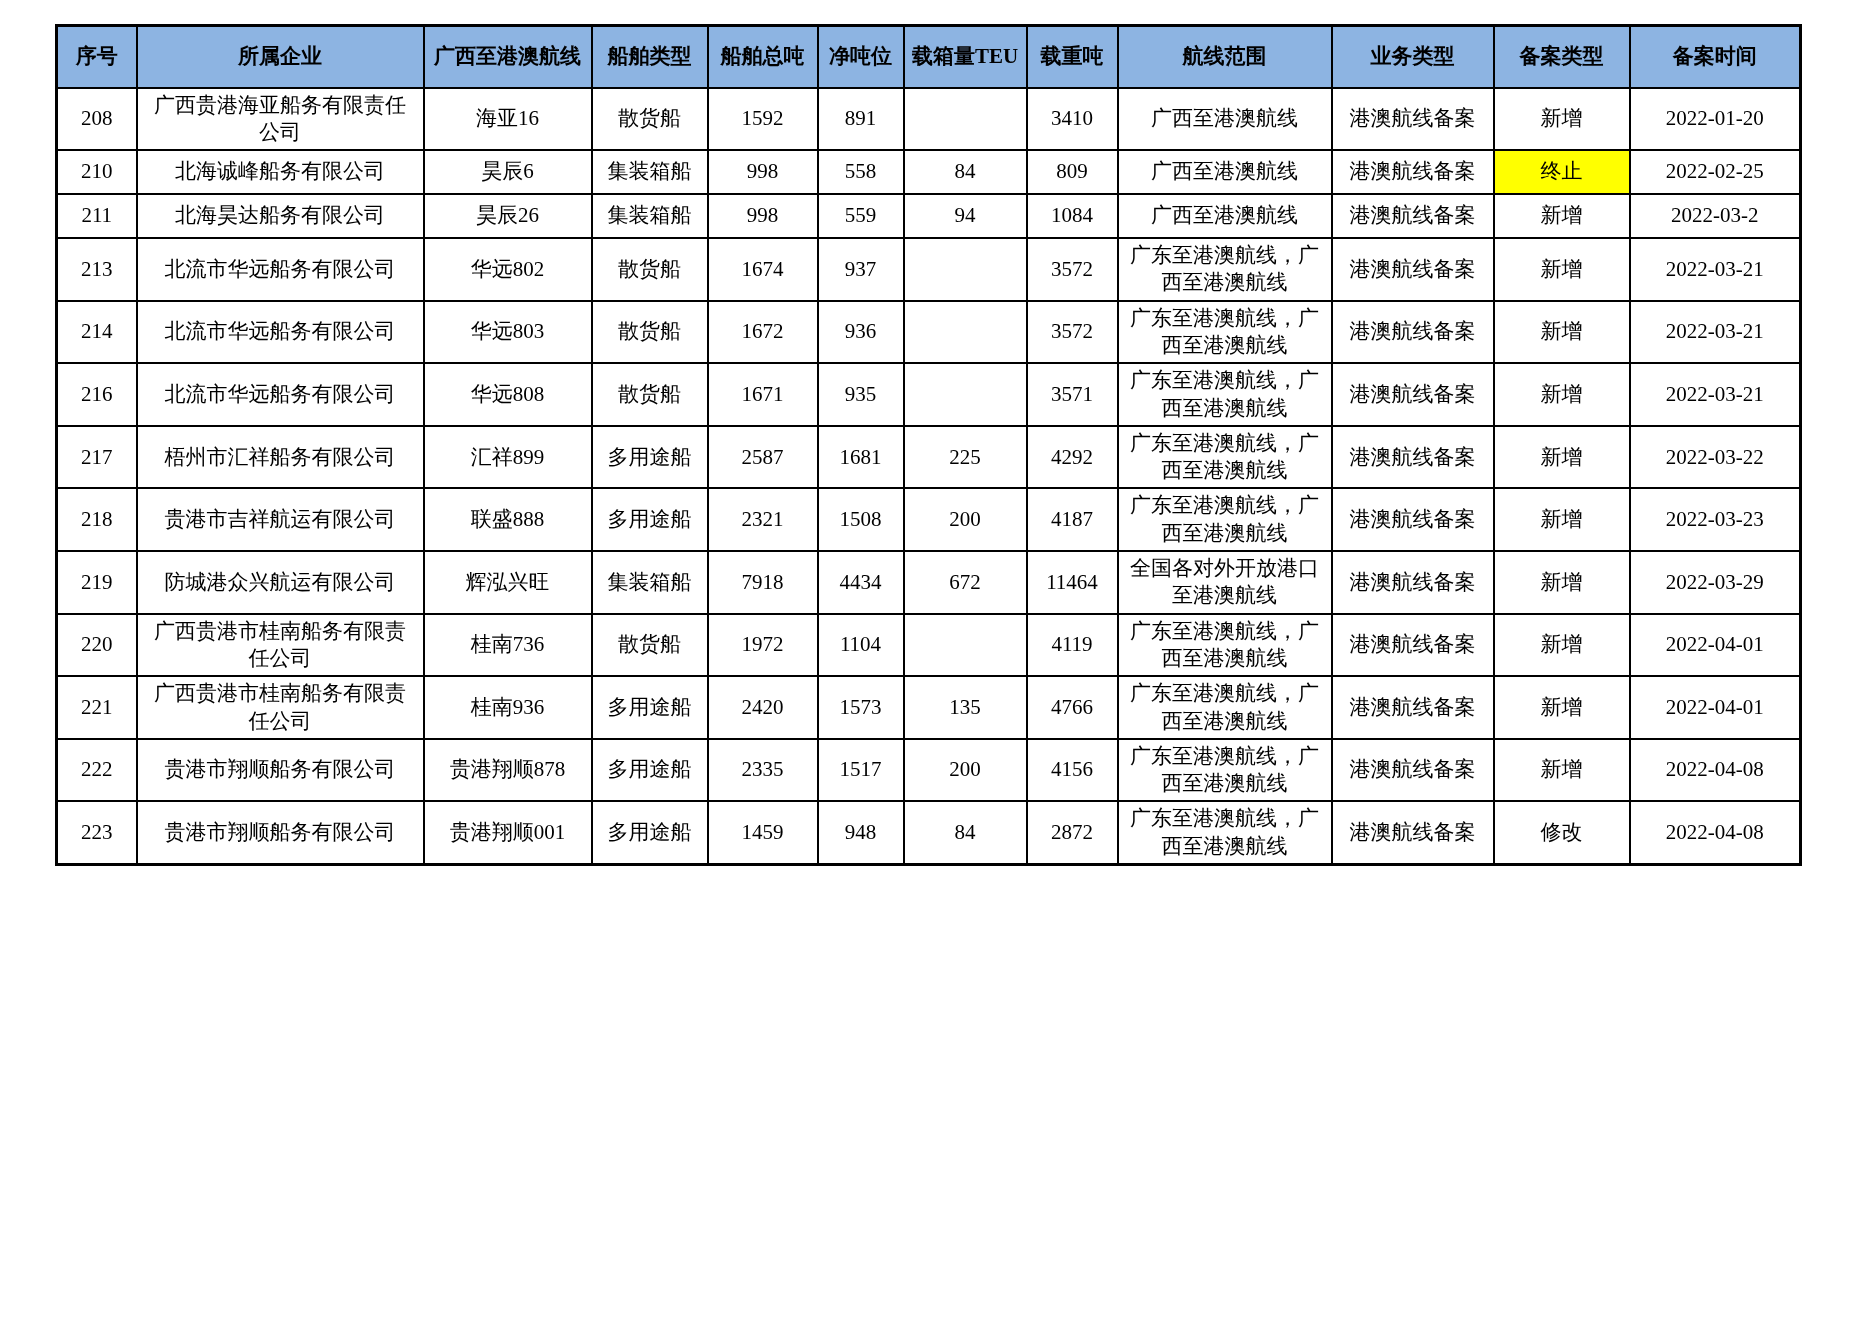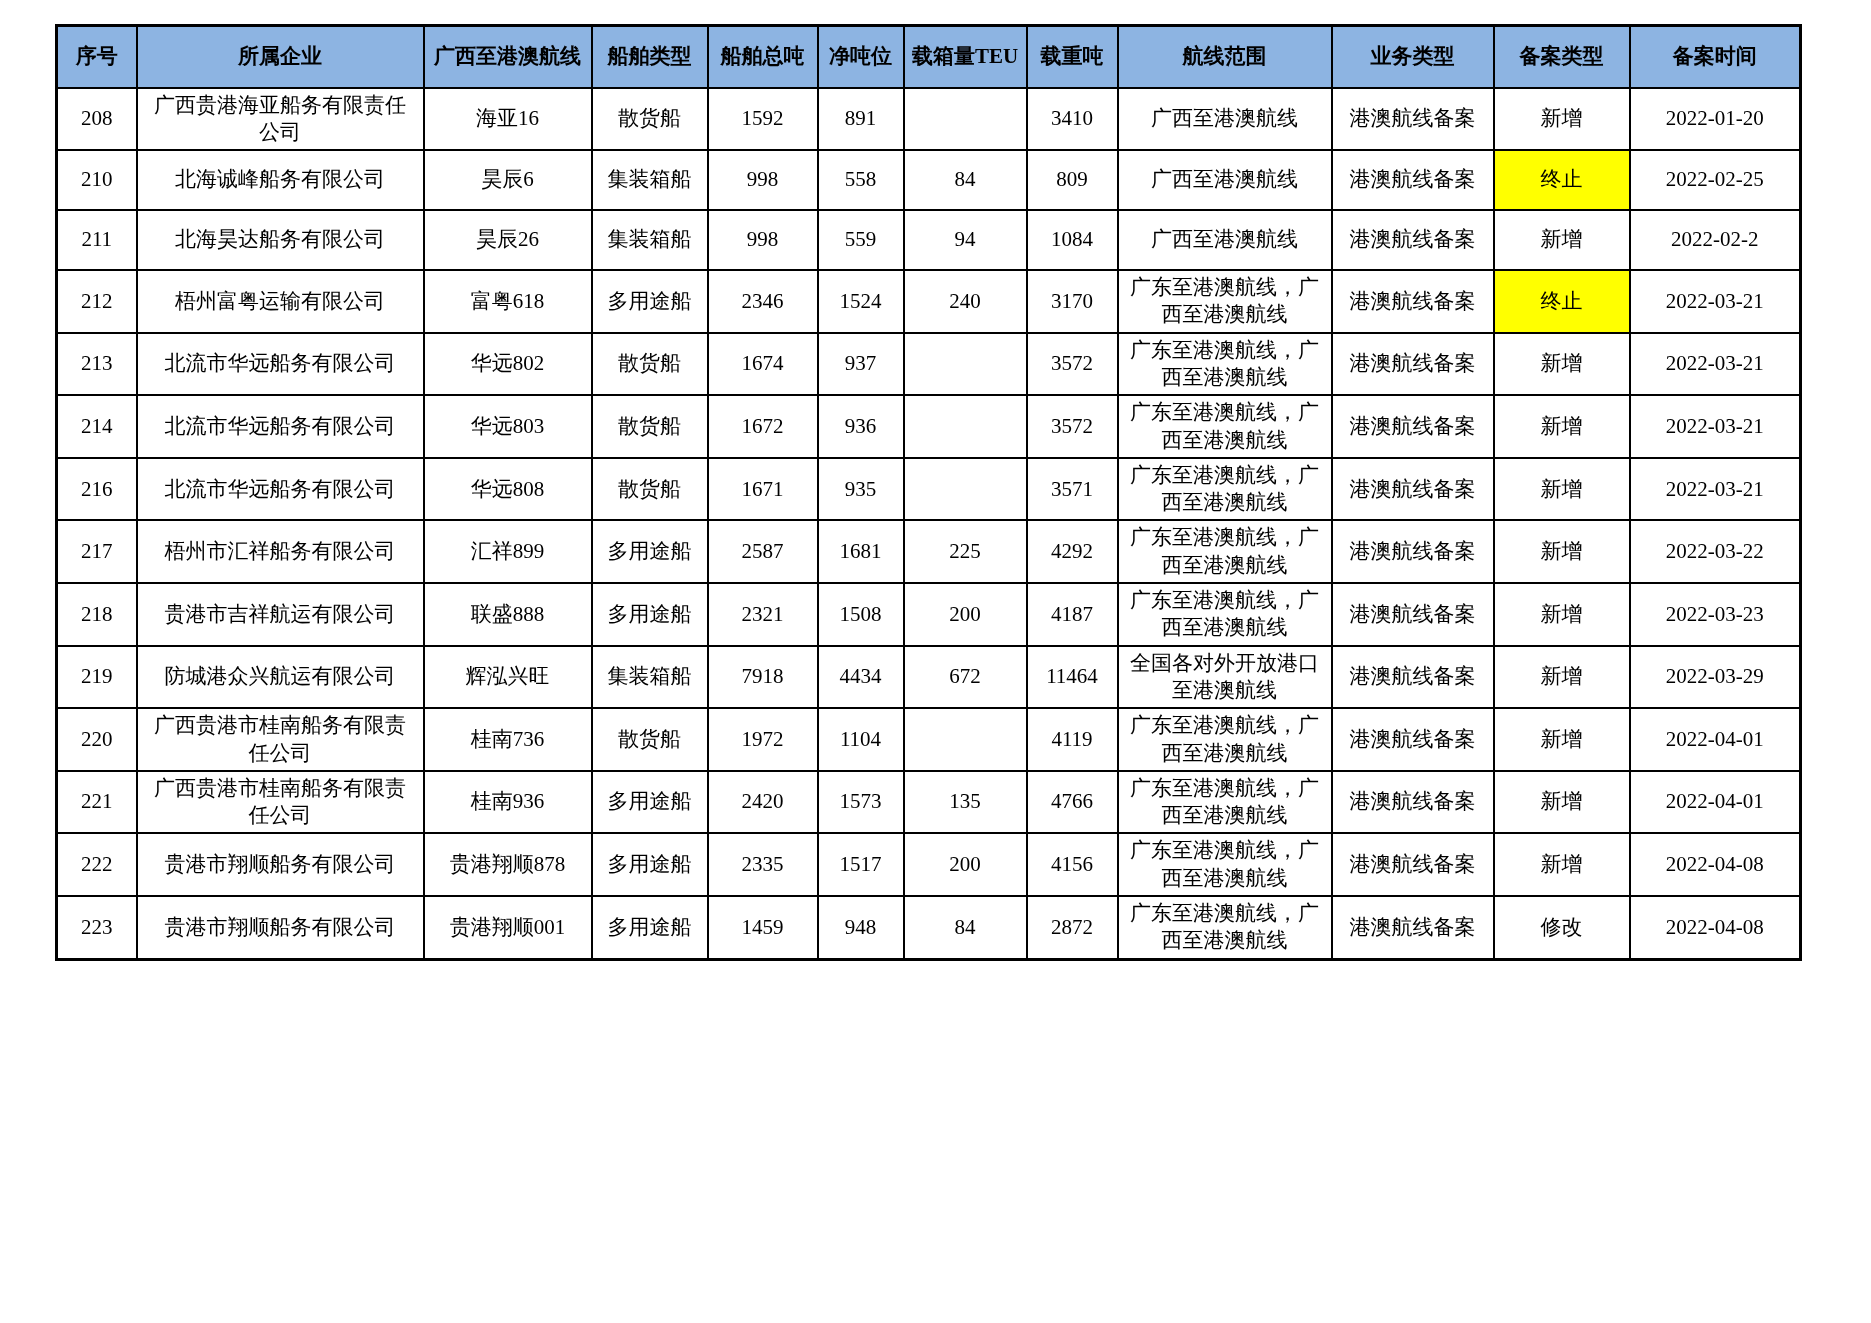--- a/index.html
+++ b/index.html
@@ -29,21 +29,21 @@
     line-height:1.3;
     color:#000;
     overflow:hidden;
     word-break:break-word;
   }
   table.vessel thead tr{height:62px;}
   table.vessel th{
     background:var(--header-bg);
     font-weight:bold;
   }
-  table.vessel tbody tr{height:60px;}
+  table.vessel tbody tr{height:44px;}
   td.hl{background:var(--highlight);}
   td.small{font-size:17px;margin-left:9px;}
 </style>
 </head>
 <body>
 
 <table class="vessel">
   <colgroup>
       <col style="width: 80px;">
       <col style="width: 287px;">
@@ -108,35 +108,21 @@
         <td class="small">北海昊达船务有限公司</td>
         <td>昊辰26</td>
         <td>集装箱船</td>
         <td>998</td>
         <td>559</td>
         <td>94</td>
         <td>1084</td>
         <td>广西至港澳航线</td>
         <td>港澳航线备案</td>
         <td>新增</td>
-        <td>2022-02-2</td>
-      </tr>
-      <tr>
-        <td>212</td>
-        <td>梧州富粤运输有限公司</td>
-        <td>富粤618</td>
-        <td>多用途船</td>
-        <td>2346</td>
-        <td>1524</td>
-        <td>240</td>
-        <td>3170</td>
-        <td>广东至港澳航线，广西至港澳航线</td>
-        <td>港澳航线备案</td>
-        <td class="hl">终止</td>
-        <td>2022-03-21</td>
+        <td>2022-03-2</td>
       </tr>
       <tr>
         <td>213</td>
         <td>北流市华远船务有限公司</td>
         <td>华远802</td>
         <td>散货船</td>
         <td>1674</td>
         <td>937</td>
         <td></td>
         <td>3572</td>

